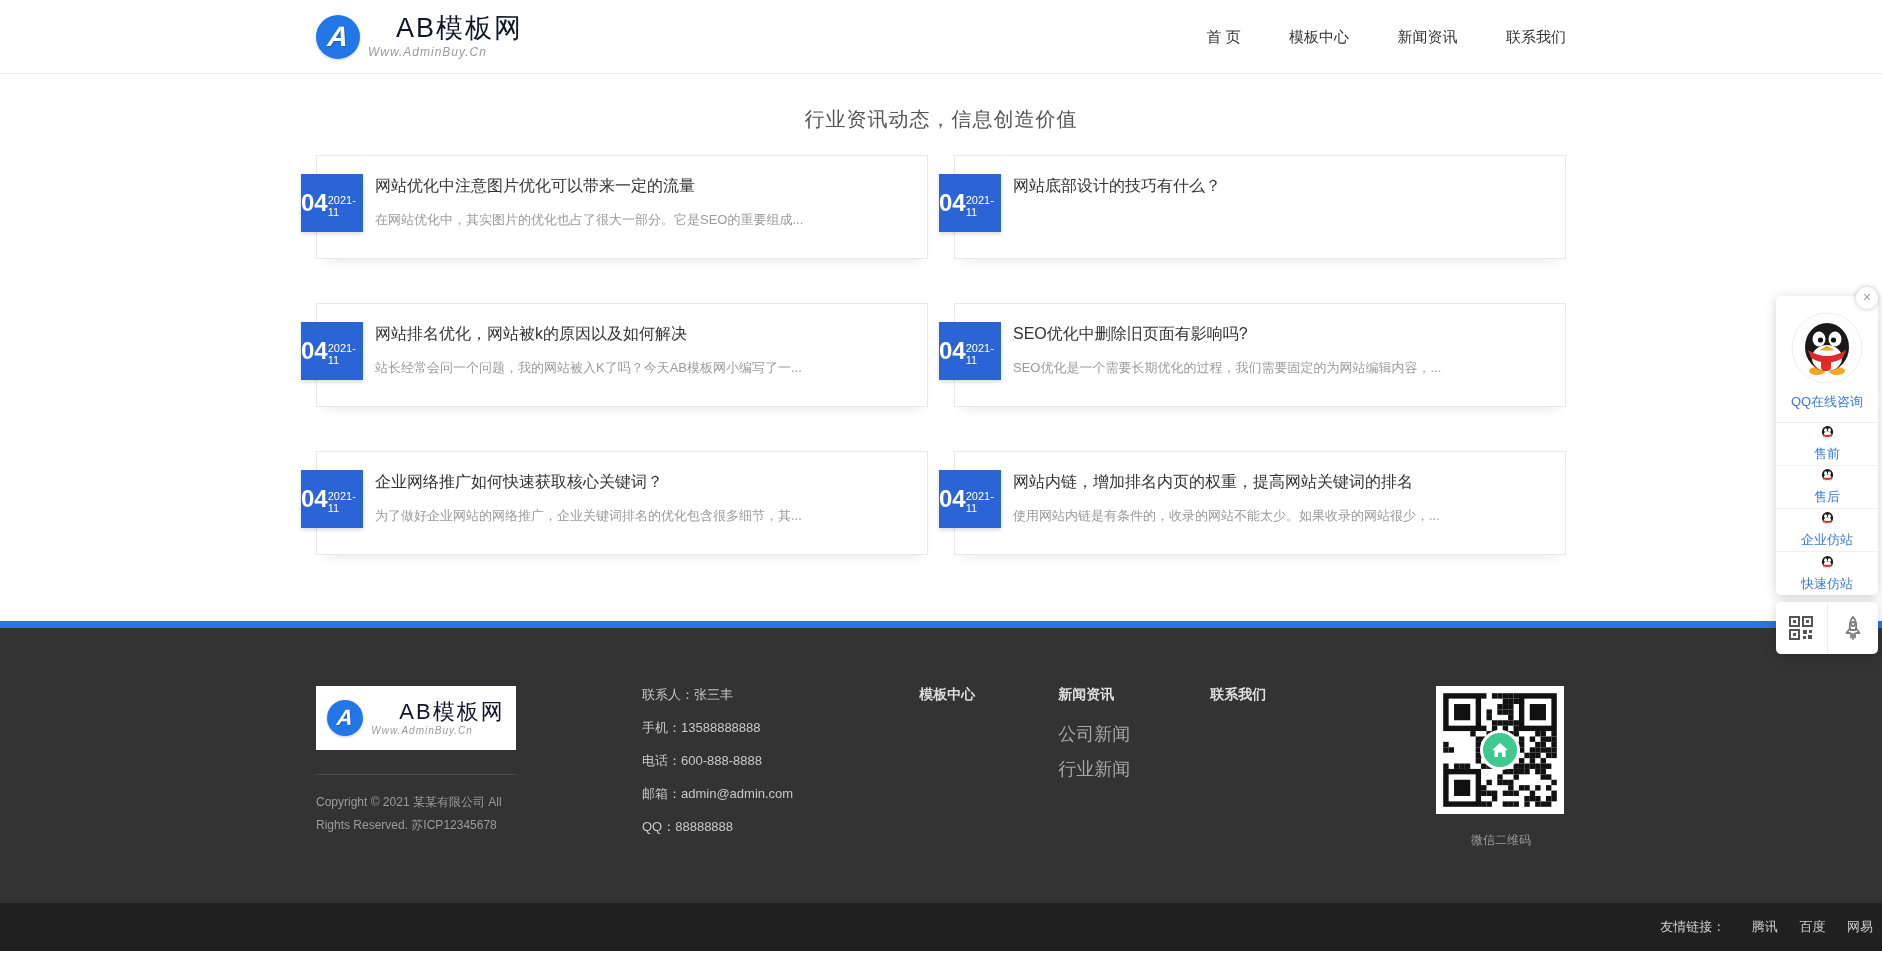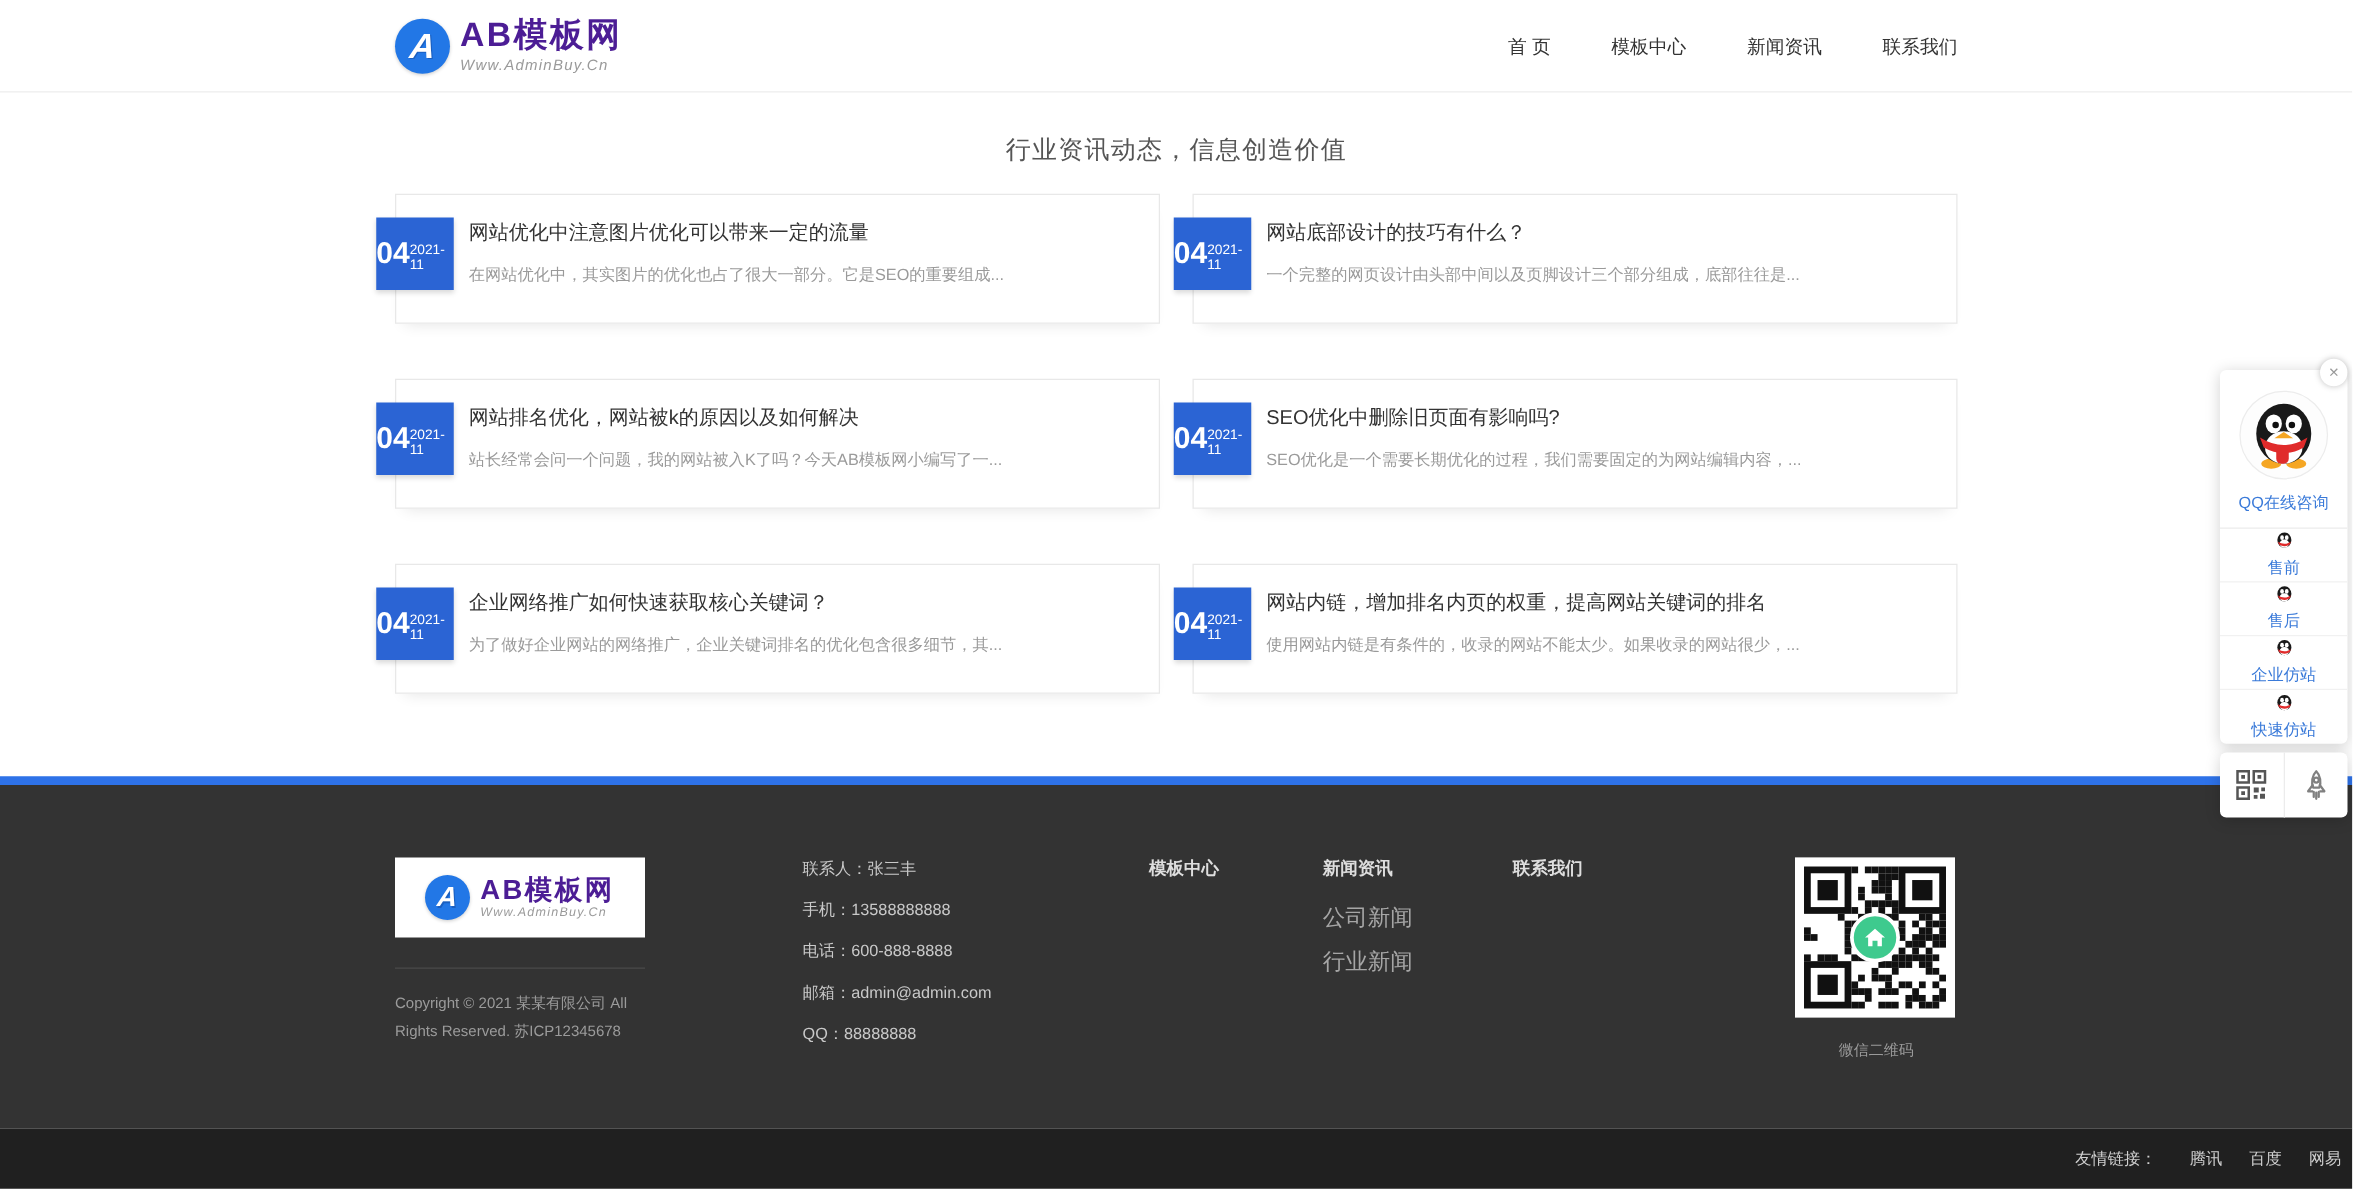--- a/index.html
+++ b/index.html
@@ -8,21 +8,21 @@
   .page { width:1882px; min-height:957px; margin:0 auto; position:relative; background:#fff; overflow:hidden; }
   .container { width:1250px; margin:0 auto; position:relative; }
 
   
   header { height:74px; background:#fff; border-bottom:1px solid #ededed; }
   .header-inner { display:flex; align-items:center; justify-content:space-between; height:74px; }
   .logo { display:flex; align-items:center; cursor:pointer; }
   .logo-circle { width:44px; height:44px; border-radius:50%; background:#2277e6; display:flex; align-items:center; justify-content:center; flex:0 0 auto; box-shadow:0 1px 3px rgba(0,0,0,.2); }
   .logo-a { color:#fff; font-size:28px; font-weight:bold; font-style:italic; transform:skewX(-6deg); text-shadow:1px 1px 0 #1a5fc0; }
   .logo-text { margin-left:8px; display:flex; flex-direction:column; }
-  .logo-title { font-size:27px; font-weight:bold; color:#4c1d95; letter-spacing:2px; line-height:1; }
+  .logo-title { font-size:27px; font-weight:normal; color:#0f172a; letter-spacing:2px; line-height:1;margin-left:28px; }
   .logo-sub { font-size:12px; font-style:italic; color:#9a9a9a; letter-spacing:1px; margin-top:3px; }
   nav a { margin-left:44px; font-size:15px; color:#333; text-decoration:none; cursor:pointer; }
 
   
   .page-title { text-align:center; font-size:20px; font-weight:400; color:#555; margin-top:32px; letter-spacing:1px; }
 
   
   .news-grid { display:grid; grid-template-columns:1fr 1fr; column-gap:26px; row-gap:44px; margin-top:22px; }
   .news-card { position:relative; background:#fff; border:1px solid #e8e8e8; height:104px; padding:0 30px 0 58px; box-shadow:0 8px 12px -8px rgba(0,0,0,.12); cursor:pointer; }
   .date-badge { position:absolute; left:-16px; top:18px; width:62px; height:58px; background:#2b64d4; color:#fff; display:flex; flex-direction:row; align-items:center; justify-content:center; box-shadow:0 2px 4px rgba(0,0,0,.15); }
@@ -115,21 +115,20 @@
         <h3 class="news-title">网站优化中注意图片优化可以带来一定的流量</h3>
         <p class="news-excerpt">在网站优化中，其实图片的优化也占了很大一部分。它是SEO的重要组成...</p>
       </article>
 
       <article class="news-card">
         <div class="date-badge">
           <span class="day">04</span>
           <span class="date">2021-11</span>
         </div>
         <h3 class="news-title">网站底部设计的技巧有什么？</h3>
-        <p class="news-excerpt">一个完整的网页设计由头部中间以及页脚设计三个部分组成，底部往往是...</p>
       </article>
 
       <article class="news-card">
         <div class="date-badge">
           <span class="day">04</span>
           <span class="date">2021-11</span>
         </div>
         <h3 class="news-title">网站排名优化，网站被k的原因以及如何解决</h3>
         <p class="news-excerpt">站长经常会问一个问题，我的网站被入K了吗？今天AB模板网小编写了一...</p>
       </article>

